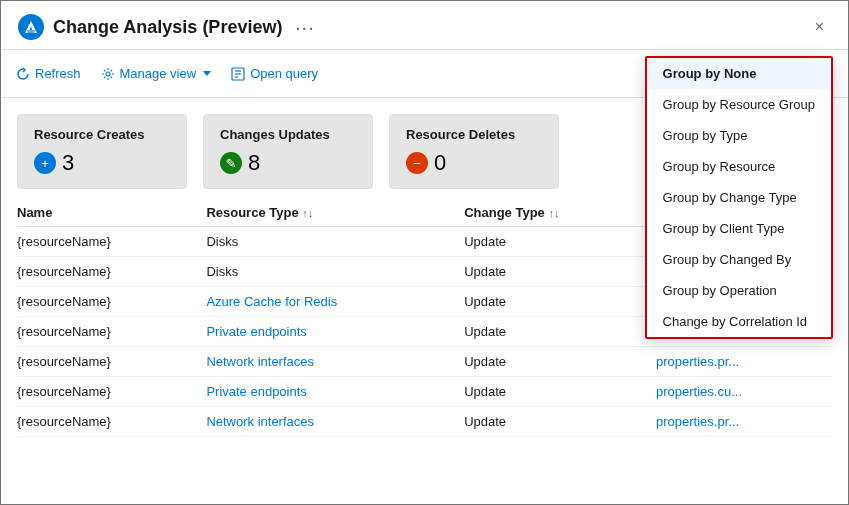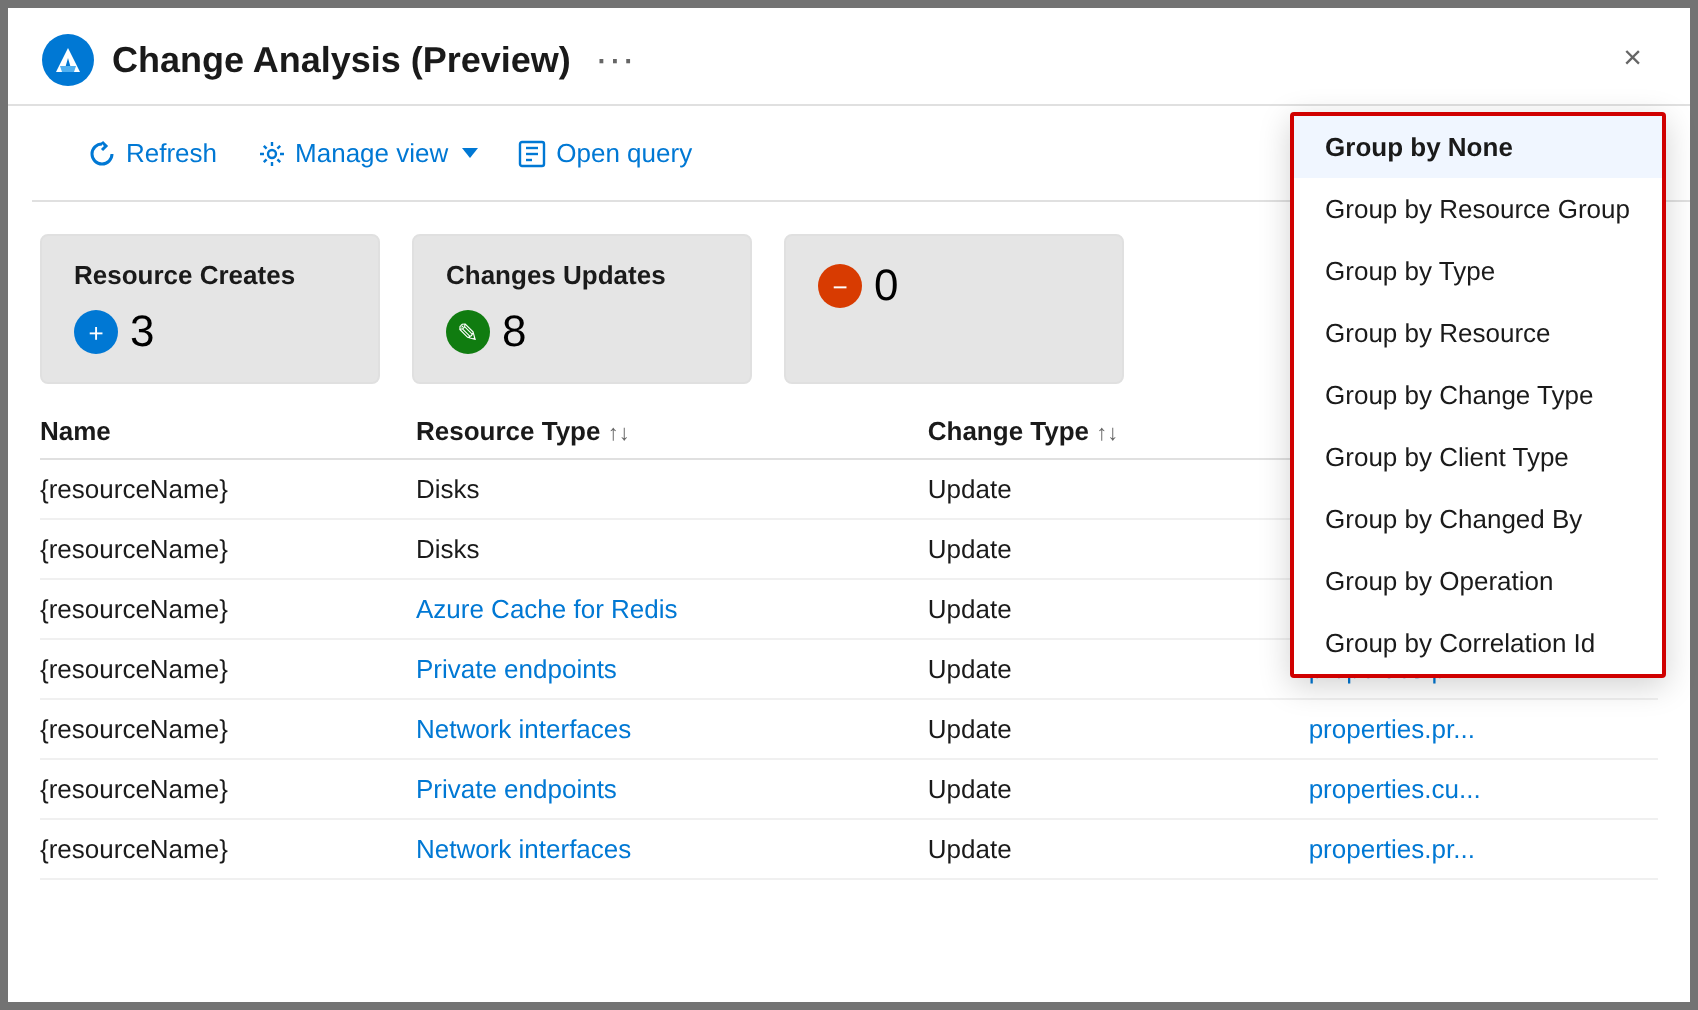--- a/index.html
+++ b/index.html
@@ -9,21 +9,21 @@
       background: #fff;
       width: 849px;
       height: 505px;
       overflow: hidden;
       position: relative;
     }
 
     .window {
       width: 849px;
       height: 505px;
-      border: 4px solid #737373;
+      border: 1px solid #737373;
       background: #fff;
       display: flex;
       flex-direction: column;
     }
 
     .title-bar {
       display: flex;
       align-items: center;
       padding: 12px 16px 8px 16px;
       border-bottom: 1px solid #e0e0e0;
@@ -57,25 +57,24 @@
     .close-btn {
       font-size: 16px;
       color: #666;
       cursor: pointer;
       padding: 4px 8px;
     }
 
     .toolbar {
       display: flex;
       align-items: center;
-      padding: 10px 28px;
+      padding: 10px 15px;
       gap: 20px;
       border-bottom: 1px solid #e0e0e0;
       justify-content: space-between;
-      margin-left: 12px;
     }
 
     .toolbar-left {
       display: flex;
       align-items: center;
       gap: 20px;
     }
 
     .toolbar-btn {
       display: flex;
@@ -313,20 +312,21 @@
       </div>
     </div>
     <div class="card">
       <div class="card-title">Changes Updates</div>
       <div class="card-value">
         <span class="updates-icon">✎</span>
         <span>8</span>
       </div>
     </div>
     <div class="card">
+      <div class="card-title">Resource Deletes</div>
       <div class="card-value">
         <span class="deletes-icon">−</span>
         <span>0</span>
       </div>
     </div>
   </div>
 
   <div class="table-container">
     <table>
       <thead>
@@ -386,16 +386,16 @@
 
   <div class="dropdown-overlay" id="dropdown-overlay">
   <div class="dropdown-item selected">Group by None</div>
       <div class="dropdown-item">Group by Resource Group</div>
       <div class="dropdown-item">Group by Type</div>
       <div class="dropdown-item">Group by Resource</div>
       <div class="dropdown-item">Group by Change Type</div>
       <div class="dropdown-item">Group by Client Type</div>
       <div class="dropdown-item">Group by Changed By</div>
       <div class="dropdown-item">Group by Operation</div>
-      <div class="dropdown-item">Group by Correlation Id</div>
+      <div class="dropdown-item">Change by Correlation Id</div>
     </div>
 
 </div>
 
 </body></html>

